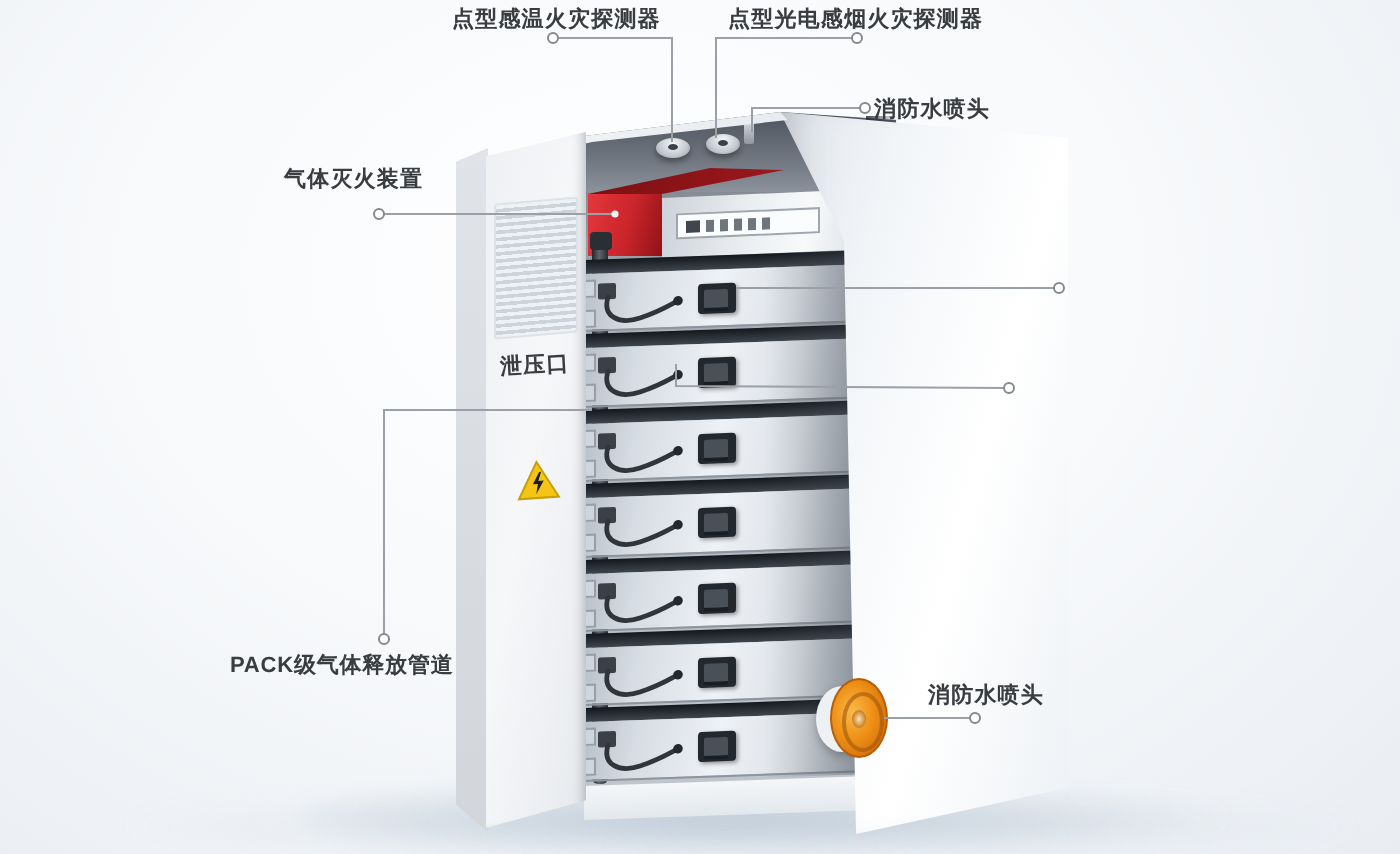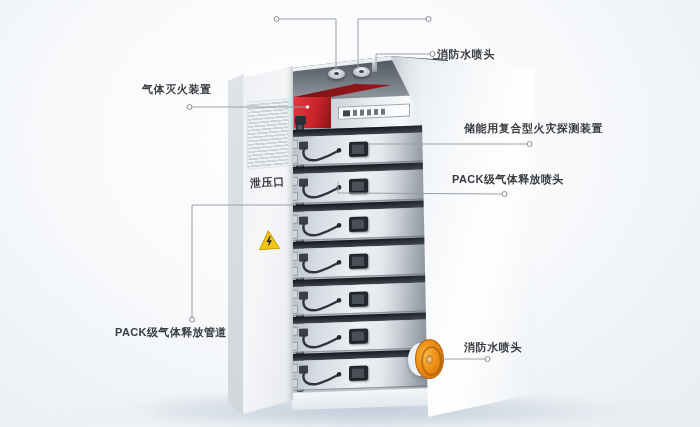--- a/index.html
+++ b/index.html
@@ -292,20 +292,20 @@
       <circle cx="432.5" cy="54" r="2.5"></circle>
       <circle cx="189.5" cy="107" r="2.5"></circle>
       <circle cx="529.5" cy="144" r="2.5"></circle>
       <circle cx="504.5" cy="194" r="2.5"></circle>
       <circle cx="192" cy="319.5" r="2.5"></circle>
       <circle cx="487.5" cy="359" r="2.5"></circle>
     </g>
     <circle cx="307.5" cy="107" r="1.8" fill="#f2f3f4"></circle>
   </svg>
 
+  <div class="lbl lbl-detector-heat">点型感温火灾探测器</div>
+  <div class="lbl lbl-detector-smoke">点型光电感烟火灾探测器</div>
   <div class="lbl lbl-sprinkler-top">消防水喷头</div>
   <div class="lbl lbl-gas-suppression">气体灭火装置</div>
-  <div class="lbl lbl-composite-detector">储能用复合型火灾探测装置</div>
-  <div class="lbl lbl-pack-nozzle">PACK级气体释放喷头</div>
   <div class="lbl lbl-pack-pipe">PACK级气体释放管道</div>
   <div class="lbl lbl-sprinkler-bottom">消防水喷头</div>
 
 </div>
 
 </body></html>

